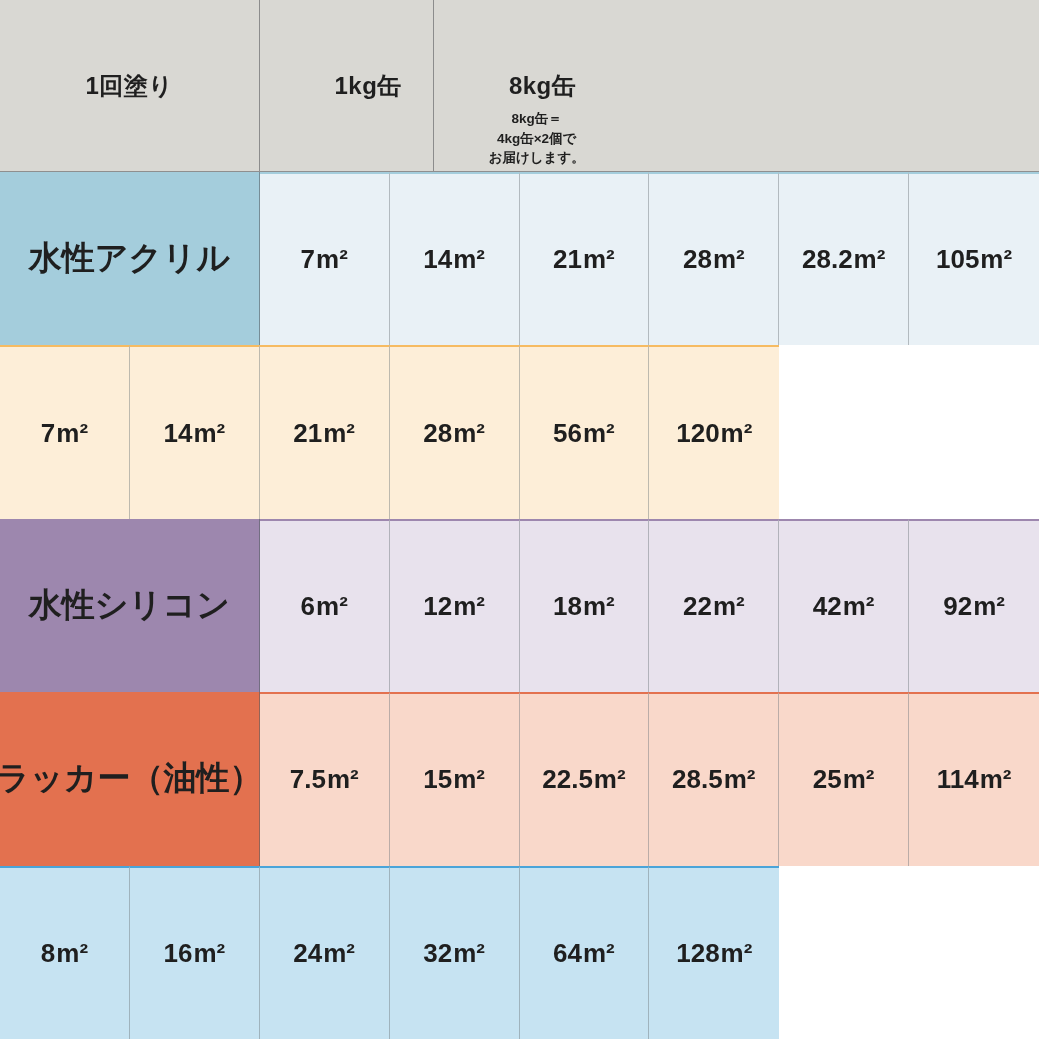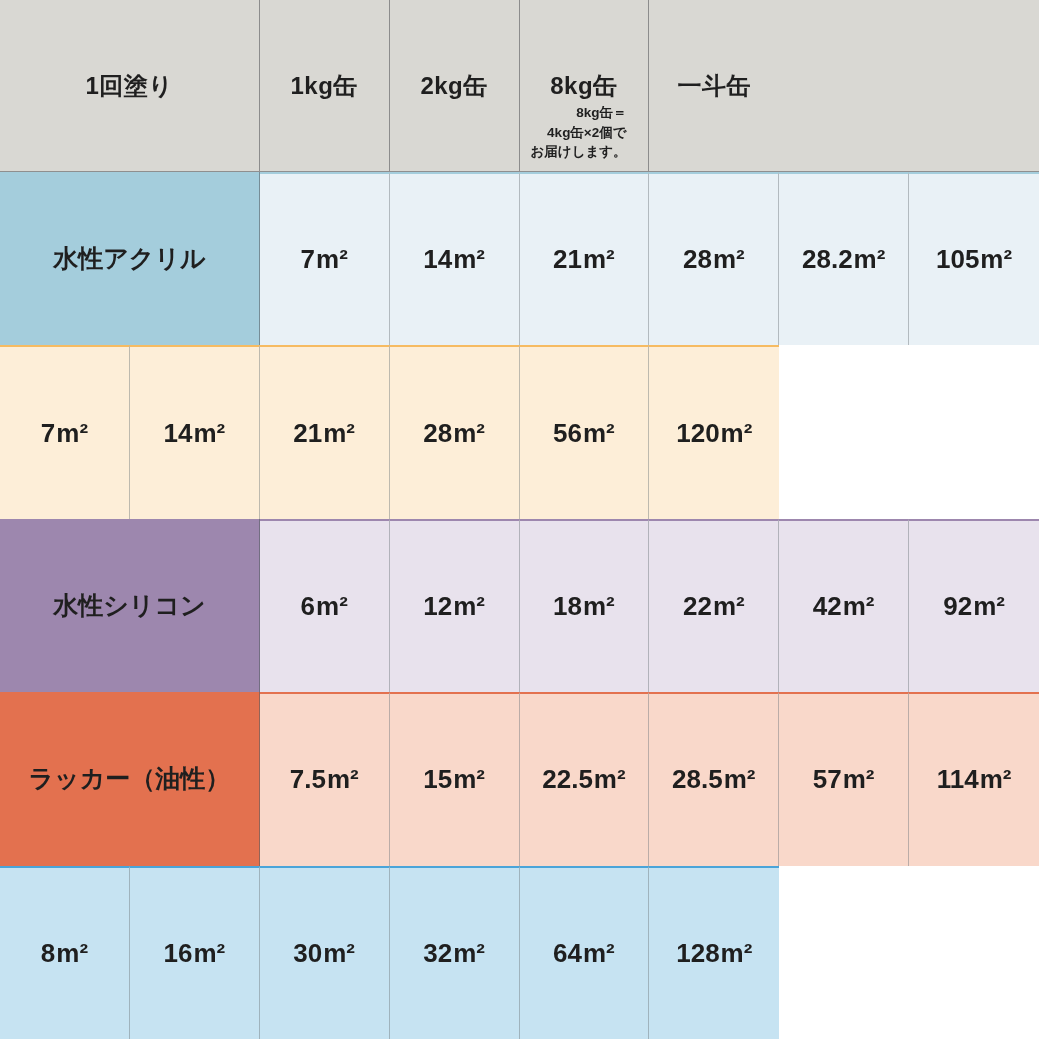--- a/index.html
+++ b/index.html
@@ -9,41 +9,42 @@
     font-family:"Liberation Sans","DejaVu Sans",sans-serif;
     font-weight:bold; color:#1f1f1f;
     overflow:hidden;
   }
   
   .hrow {
     height:172px; min-height:172px;
     display:flex;
     border-bottom:1px solid #8f8f8f;
     box-sizing:border-box;
+    gap:44px;
   }
   .hcell {
     width:12.5%; box-sizing:border-box;
     display:flex; align-items:center; justify-content:center;
     font-size:24px; letter-spacing:0.5px;
     position:relative;
   }
   .hcell:not(:last-child){ border-right:1px solid #8c8c8c; }
   .hcell.corner { width:25%; }
   .hnote {
-    position:absolute; left:11px; top:103px;
+    position:absolute; left:11px; top:109px;
     font-size:13.5px; line-height:1.45; letter-spacing:0;
-    text-align:right; white-space:nowrap;
+    text-align:center; white-space:nowrap;
   }
   
   .row { flex:1; display:flex; }
   .rlabel {
     width:25%; box-sizing:border-box;
     background:var(--label-bg);
     display:flex; align-items:center; justify-content:center;
-    font-size:25px; white-space:nowrap;
+    font-size:33px; white-space:nowrap;
     border-right:1px solid rgba(80,90,95,0.55);
   }
   .cell {
     width:12.5%; box-sizing:border-box;
     background:var(--cell-bg);
     border-top:2px solid var(--label-bg);
     display:flex; align-items:center; justify-content:center;
     font-size:26px;
   }
   .cell:not(:last-child){ border-right:1px solid rgba(110,120,125,0.45); }
@@ -55,33 +56,27 @@
 <div class="board" style="color: rgb(31, 31, 31);">
 
   <div class="hrow" style="background: rgb(217, 216, 211);">
     <div class="hcell corner">
       <span>1回塗り</span>
     </div>
     <div class="hcell">
       <span>1kg缶</span>
     </div>
     <div class="hcell">
-      <span>2kg缶</span>
-    </div>
-    <div class="hcell">
       <span>8kg缶</span>
       <div class="hnote">
         <div>8kg缶＝</div>
         <div>4kg缶×2個で</div>
         <div>お届けします。</div>
       </div>
     </div>
-    <div class="hcell">
-      <span>一斗缶</span>
-    </div>
   </div>
 
   <div class="row" style="--label-bg: #a4cddc; --cell-bg: #e9f1f6;">
     <div class="rlabel">水性アクリル</div>
     <div class="cell">
         <span class="v">7</span>
         <span class="u">m²</span>
       </div>
     <div class="cell">
         <span class="v">14</span>
@@ -172,40 +167,40 @@
       </div>
     <div class="cell">
         <span class="v">22.5</span>
         <span class="u">m²</span>
       </div>
     <div class="cell">
         <span class="v">28.5</span>
         <span class="u">m²</span>
       </div>
     <div class="cell">
-        <span class="v">57</span>
+        <span class="v">25</span>
         <span class="u">m²</span>
       </div>
     <div class="cell">
         <span class="v">114</span>
         <span class="u">m²</span>
       </div>
   </div>
 
   <div class="row" style="--label-bg: #4aa4d9; --cell-bg: #c6e3f2;">
     <div class="cell">
         <span class="v">8</span>
         <span class="u">m²</span>
       </div>
     <div class="cell">
         <span class="v">16</span>
         <span class="u">m²</span>
       </div>
     <div class="cell">
-        <span class="v">30</span>
+        <span class="v">24</span>
         <span class="u">m²</span>
       </div>
     <div class="cell">
         <span class="v">32</span>
         <span class="u">m²</span>
       </div>
     <div class="cell">
         <span class="v">64</span>
         <span class="u">m²</span>
       </div>

